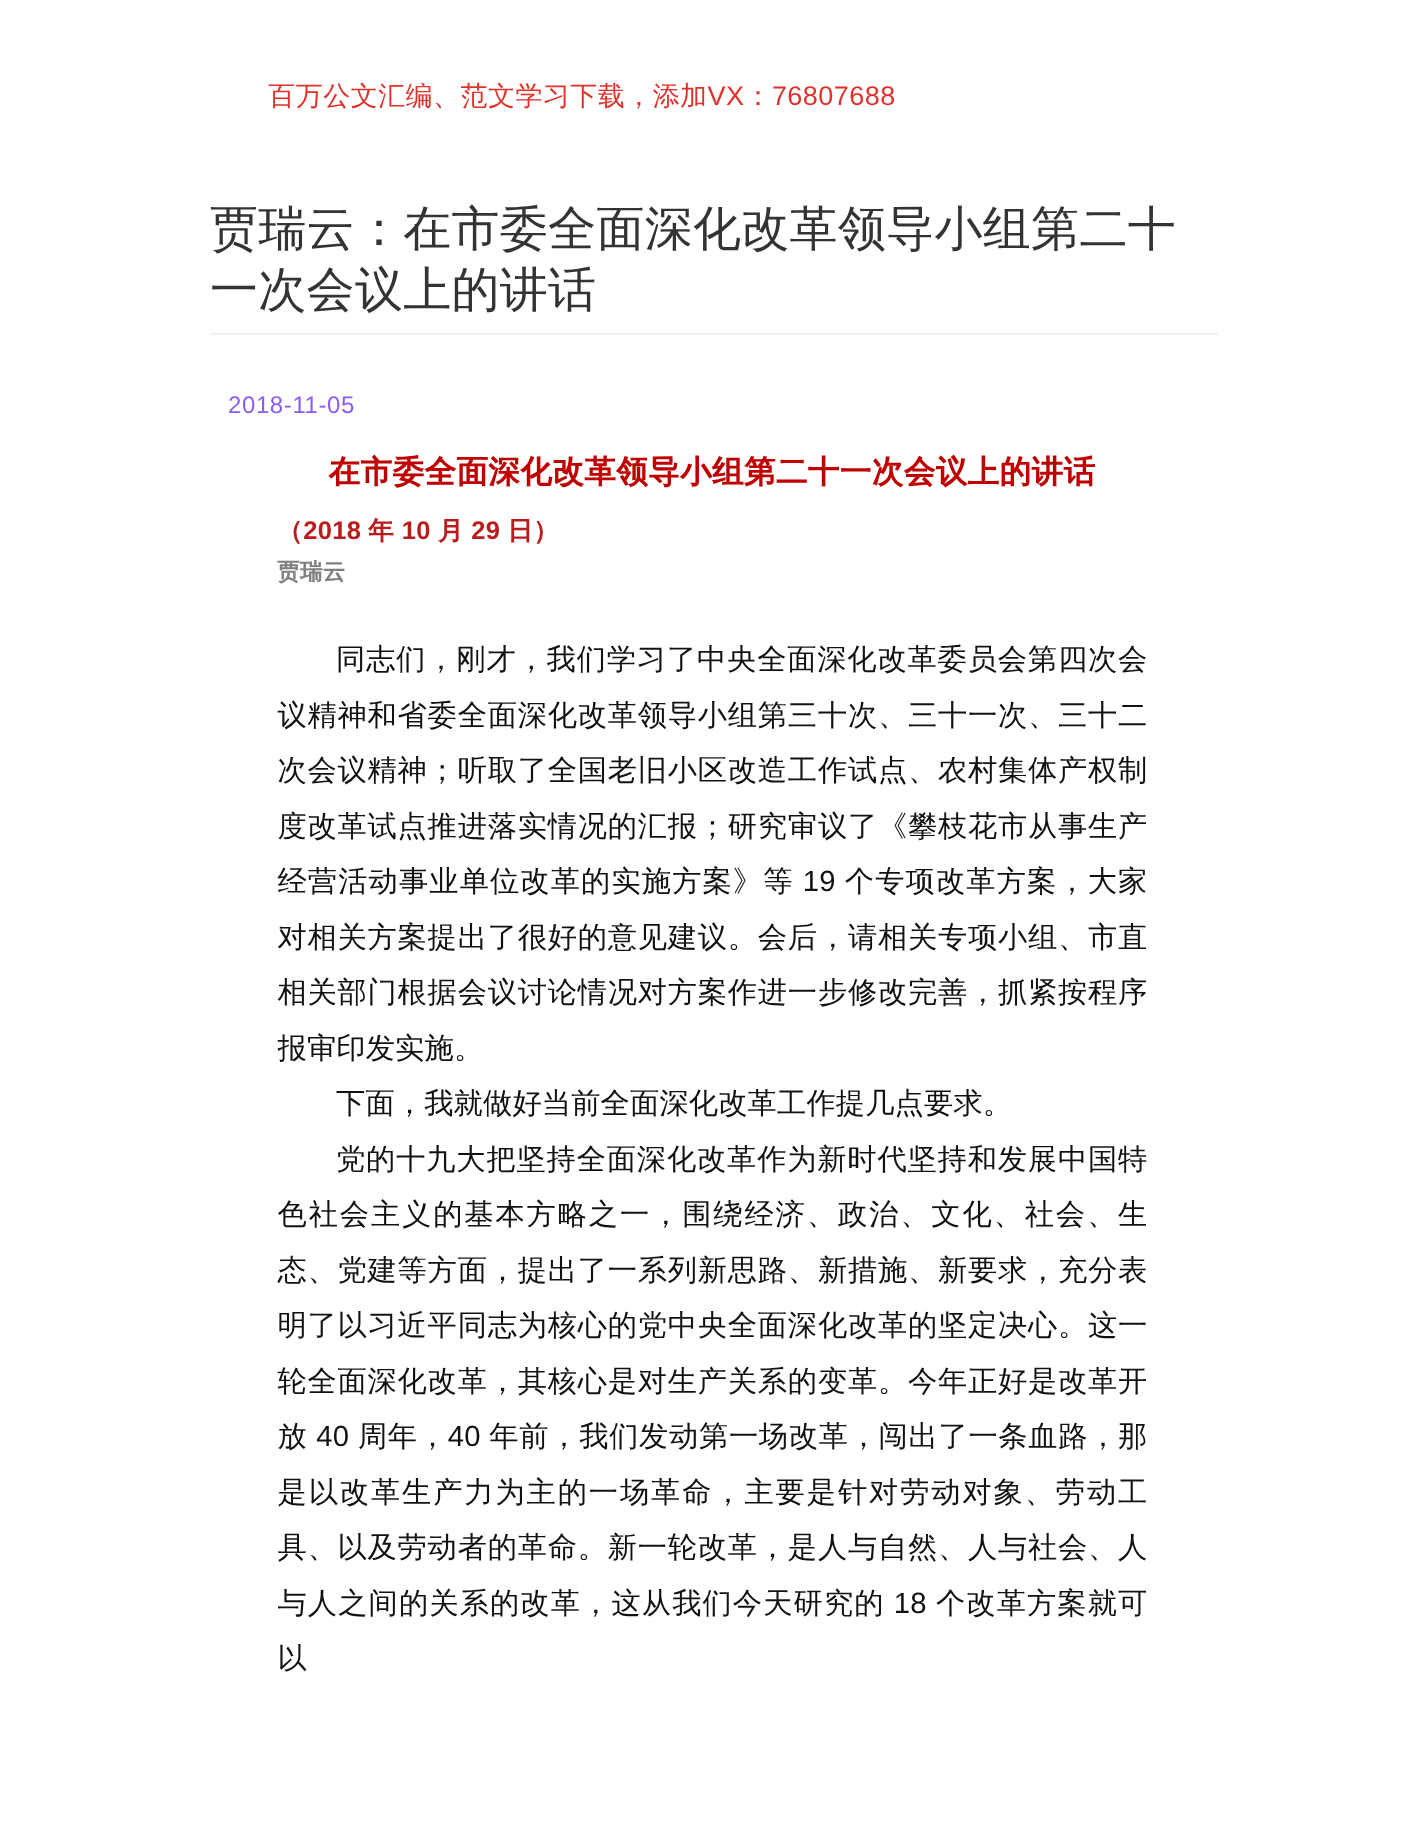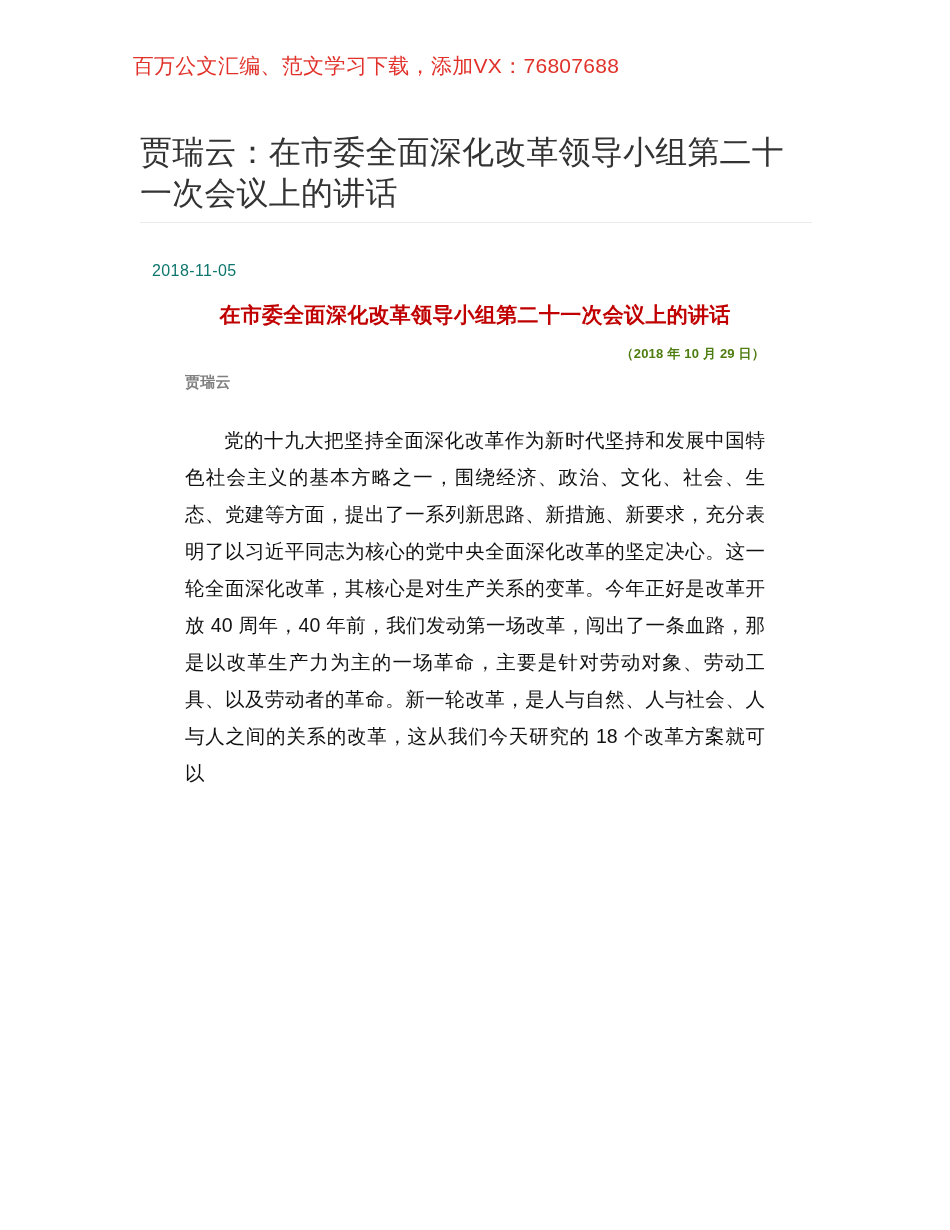--- a/index.html
+++ b/index.html
@@ -24,24 +24,25 @@
   }
 
   
   .promo-banner {
     position: absolute;
     top: 52px;
     left: 0;
     width: 752px;
     text-align: center;
     color: #e0322a;
-    font-size: 21px;
+    font-size: 18px;
     letter-spacing: 0.3px;
     font-weight: 400;
     white-space: nowrap;
+    padding-left: 12px;
   }
 
   
   .article-header {
     position: absolute;
     top: 132px;
     left: 140px;
     width: 672px;
   }
   .page-title {
@@ -59,21 +60,21 @@
     width: 672px;
     height: 1px;
     background: #ececec;
   }
 
   .publish-date {
     position: absolute;
     top: 262px;
     left: 152px;
     font-size: 16px;
-    color: #0f766e;
+    color: #8b5cf6;
     letter-spacing: 0.4px;
   }
 
   
   .doc-body {
     position: absolute;
     top: 300px;
     left: 185px;
     width: 580px;
   }
@@ -81,25 +82,25 @@
   .doc-title {
     color: #c00000;
     font-weight: bold;
     font-size: 21px;
     line-height: 30px;
     text-align: center;
     margin: 0 0 10px 0;
     letter-spacing: 0.3px;
   }
   .doc-subtitle {
-    color: #4d7c0f;
+    color: #b91c1c;
     font-weight: bold;
-    font-size: 13px;
+    font-size: 17px;
     line-height: 28px;
-    text-align: right;
+    text-align: left;
     margin: 0;
     letter-spacing: 0.2px;
   }
   .doc-author {
     color: #808080;
     font-weight: bold;
     font-size: 15px;
     line-height: 28px;
     text-align: left;
     margin: 0 0 26px 0;
@@ -137,18 +138,20 @@
 
   <div class="doc-body">
 
     <div class="doc-title">在市委全面深化改革领导小组第二十一次会议上的讲话</div>
 
     <div class="doc-subtitle">（2018 年 10 月 29 日）</div>
 
     <div class="doc-author">贾瑞云</div>
 
     <div id="paragraphs-container">
+        <p class="para">同志们，刚才，我们学习了中央全面深化改革委员会第四次会议精神和省委全面深化改革领导小组第三十次、三十一次、三十二次会议精神；听取了全国老旧小区改造工作试点、农村集体产权制度改革试点推进落实情况的汇报；研究审议了《攀枝花市从事生产经营活动事业单位改革的实施方案》等 19 个专项改革方案，大家对相关方案提出了很好的意见建议。会后，请相关专项小组、市直相关部门根据会议讨论情况对方案作进一步修改完善，抓紧按程序报审印发实施。</p>
+        <p class="para">下面，我就做好当前全面深化改革工作提几点要求。</p>
         <p class="para">党的十九大把坚持全面深化改革作为新时代坚持和发展中国特色社会主义的基本方略之一，围绕经济、政治、文化、社会、生态、党建等方面，提出了一系列新思路、新措施、新要求，充分表明了以习近平同志为核心的党中央全面深化改革的坚定决心。这一轮全面深化改革，其核心是对生产关系的变革。今年正好是改革开放 40 周年，40 年前，我们发动第一场改革，闯出了一条血路，那是以改革生产力为主的一场革命，主要是针对劳动对象、劳动工具、以及劳动者的革命。新一轮改革，是人与自然、人与社会、人与人之间的关系的改革，这从我们今天研究的 18 个改革方案就可以</p>
       </div>
 
   </div>
 
 </div>
 
 </body></html>

